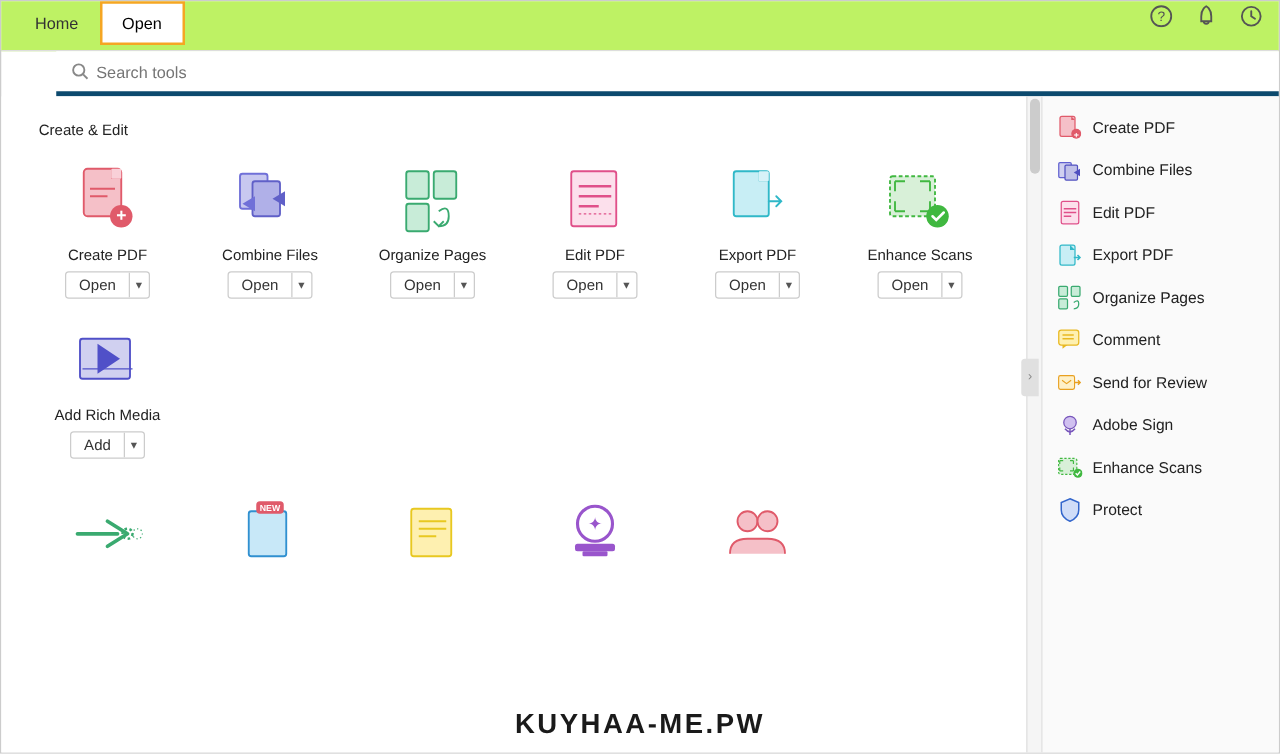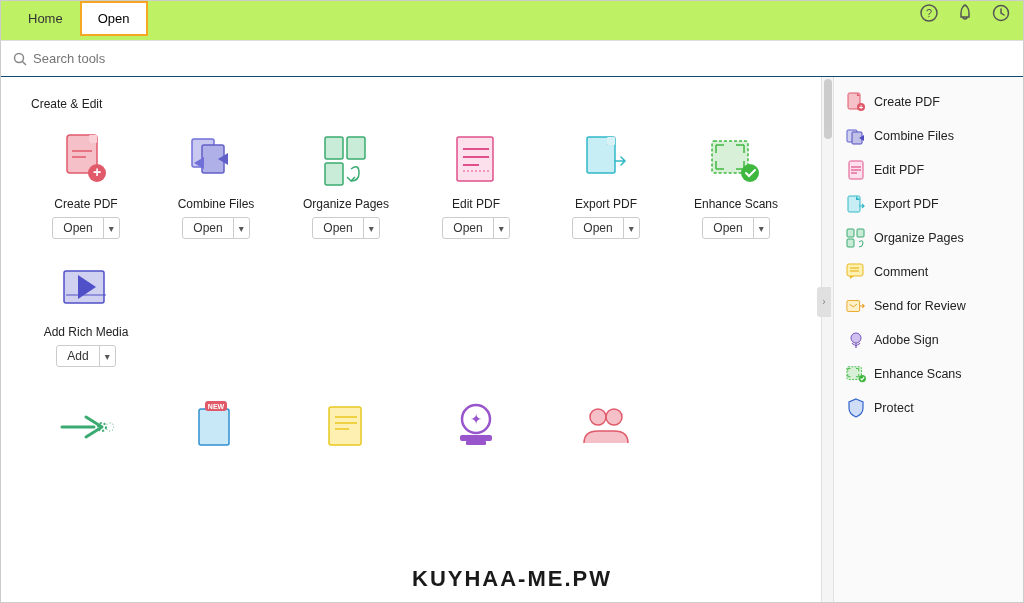--- a/index.html
+++ b/index.html
@@ -63,25 +63,26 @@
       justify-content: center;
       cursor: pointer;
       color: #555;
       font-size: 16px;
     }
     
     .search-bar {
       display: flex;
       align-items: center;
       padding: 6px 12px;
-      border-bottom: 1px solid #0c4a6e;
+      border-bottom: 4px solid #0c4a6e;
       background: #fff;
       gap: 6px;
       height: 36px;
       min-height: 36px;
+      margin-left: 44px;
     }
     .search-bar input {
       border: none;
       outline: none;
       font-size: 13px;
       color: #555;
       background: transparent;
       width: 200px;
     }
     

